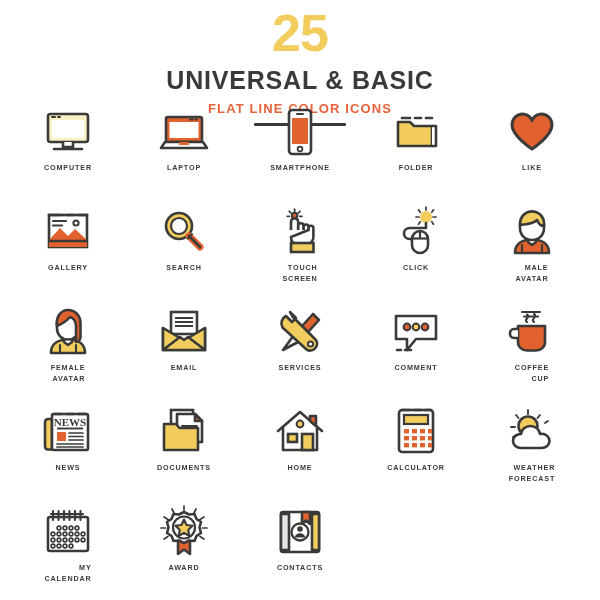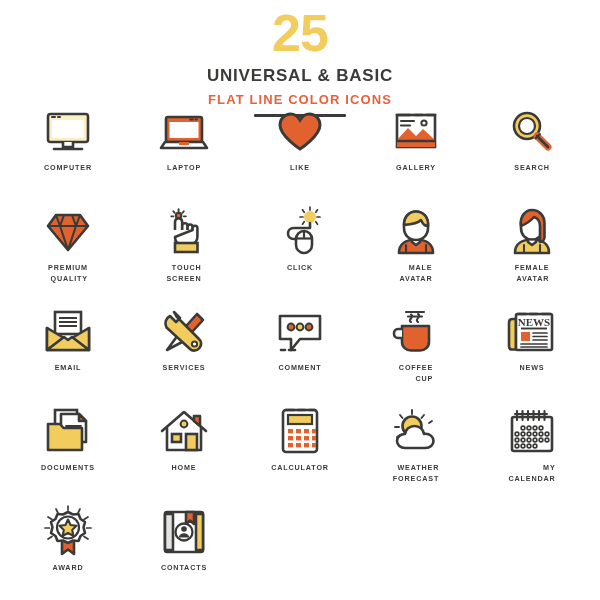--- a/index.html
+++ b/index.html
@@ -10,21 +10,21 @@
   }
   .page{position:relative;width:600px;height:600px;}
 
   
   .header{padding-top:6px;text-align:center;}
   .big-number{
     font-size:52px;font-weight:bold;color:#F2CD5E;
     letter-spacing:-1px;line-height:1.05;margin:0;
   }
   .main-title{
-    font-size:17px;font-weight:bold;color:#3A3A38;
+    font-size:25px;font-weight:bold;color:#3A3A38;
     letter-spacing:0.8px;margin:6px 0 0 0;line-height:1.1;
   }
   .subtitle{
     font-size:13px;font-weight:bold;color:#E8623A;
     letter-spacing:1.1px;margin:7px 0 0 0;
   }
   .rule{
     width:92px;height:3px;background:#3A3A38;
     margin:7px auto 0 auto;border-radius:1px;
   }
@@ -84,20 +84,43 @@
           <svg viewBox="0 0 56 56" width="56" height="56">
     <rect x="10" y="13" width="36" height="25" rx="2" fill="#E2622F" stroke="#3A3A38" stroke-width="2.6"></rect>
     <rect x="13.5" y="18" width="29" height="16" fill="#FFFFFF" stroke="none"></rect>
     <line x1="34" y1="15.5" x2="37" y2="15.5" stroke="#3A3A38" stroke-width="1.8" stroke-linecap="round"></line>
     <line x1="39.5" y1="15.5" x2="41" y2="15.5" stroke="#3A3A38" stroke-width="1.8" stroke-linecap="round"></line>
     <path d="M5 44 L9 38 L47 38 L51 44 Z" fill="#FFFFFF" stroke="#3A3A38" stroke-width="2.6" stroke-linejoin="round"></path>
     <path d="M23 38 L33 38 L33 41 L23 41 Z" fill="#E2622F" stroke="none"></path>
           </svg>
         </div>
         <div class="label">LAPTOP</div>
+      </div>
+      <div class="cell">
+        <div class="icon-box">
+          <svg viewBox="0 0 56 56" width="56" height="56">
+    <rect x="17" y="6" width="22" height="44" rx="3.5" fill="#FFFFFF" stroke="#3A3A38" stroke-width="2.6"></rect>
+    <rect x="20" y="14" width="16" height="26" fill="#E2622F" stroke="none"></rect>
+    <line x1="25" y1="10" x2="31" y2="10" stroke="#3A3A38" stroke-width="2" stroke-linecap="round"></line>
+    <circle cx="28" cy="45" r="2.4" fill="none" stroke="#3A3A38" stroke-width="1.8"></circle>
+          </svg>
+        </div>
+        <div class="label">SMARTPHONE</div>
+      </div>
+      <div class="cell">
+        <div class="icon-box">
+          <svg viewBox="0 0 56 56" width="56" height="56">
+    <path d="M10 18 L22 18 L26 22 L44 22 L44 42 L10 42 Z" fill="#F2CD5E" stroke="#3A3A38" stroke-width="2.6" stroke-linejoin="round"></path>
+    <path d="M44 22 L48 22 L48 42 L44 42" fill="#FFFFFF" stroke="#3A3A38" stroke-width="2.6" stroke-linejoin="round"></path>
+    <line x1="14" y1="14" x2="22" y2="14" stroke="#3A3A38" stroke-width="2.6" stroke-linecap="round"></line>
+    <line x1="27" y1="14" x2="33" y2="14" stroke="#3A3A38" stroke-width="2.6" stroke-linecap="round"></line>
+    <line x1="38" y1="14" x2="44" y2="14" stroke="#3A3A38" stroke-width="2.6" stroke-linecap="round"></line>
+          </svg>
+        </div>
+        <div class="label">FOLDER</div>
       </div>
       <div class="cell">
         <div class="icon-box">
           <svg viewBox="0 0 56 56" width="56" height="56">
     <path d="M28 45 C28 45 8 32 8 21 C8 14.5 13 10 18.5 10 C22.5 10 26 12.5 28 16 C30 12.5 33.5 10 37.5 10 C43 10 48 14.5 48 21 C48 32 28 45 28 45 Z" fill="#E2622F" stroke="#3A3A38" stroke-width="3"></path>
           </svg>
         </div>
         <div class="label">LIKE</div>
       </div>
       <div class="cell">
@@ -120,33 +143,20 @@
         <div class="icon-box">
           <svg viewBox="0 0 56 56" width="56" height="56">
     <circle cx="23" cy="22" r="13" fill="#F2CD5E" stroke="#3A3A38" stroke-width="2.6"></circle>
     <circle cx="23" cy="22" r="8" fill="#FFFFFF" stroke="#3A3A38" stroke-width="2.2"></circle>
     <path d="M33 32 L44 43" stroke="#E2622F" stroke-width="7" stroke-linecap="round"></path>
     <path d="M33 32 L44 43" stroke="#3A3A38" stroke-width="2.6" stroke-linecap="round" fill="none"></path>
     <path d="M31.5 34.5 L36 30" stroke="#3A3A38" stroke-width="2" stroke-linecap="round"></path>
           </svg>
         </div>
         <div class="label">SEARCH</div>
-      </div>
-      <div class="cell">
-        <div class="icon-box">
-          <svg viewBox="0 0 56 56" width="56" height="56">
-    <path d="M8 22 L16 11 L40 11 L48 22 L28 46 Z" fill="#E2622F" stroke="#3A3A38" stroke-width="2.6" stroke-linejoin="round"></path>
-    <line x1="8" y1="22" x2="48" y2="22" stroke="#3A3A38" stroke-width="2.1"></line>
-    <path d="M16 11 L20 22 L28 46 L36 22 L40 11" fill="none" stroke="#3A3A38" stroke-width="2.1" stroke-linejoin="round"></path>
-    <line x1="20" y1="22" x2="24" y2="11" stroke="#3A3A38" stroke-width="2.1"></line>
-    <line x1="36" y1="22" x2="32" y2="11" stroke="#3A3A38" stroke-width="2.1"></line>
-          </svg>
-        </div>
-        <div class="label">PREMIUM
-QUALITY</div>
       </div>
       <div class="cell">
         <div class="icon-box">
           <svg viewBox="0 0 56 56" width="56" height="56">
     <path d="M19 26 L19 18 C19 15.8 20.6 14.2 22.6 14.2 C24.6 14.2 26.2 15.8 26.2 18 L26.2 26" fill="#FFFFFF" stroke="#3A3A38" stroke-width="2.6"></path>
     <path d="M26.2 26 L26.2 22 C26.2 20.4 27.4 19.3 28.9 19.3 C30.4 19.3 31.6 20.4 31.6 22 L31.6 26" fill="#FFFFFF" stroke="#3A3A38" stroke-width="2.6"></path>
     <path d="M31.6 26 L31.6 23 C31.6 21.5 32.7 20.5 34.1 20.5 C35.5 20.5 36.6 21.5 36.6 23 L36.6 26" fill="#FFFFFF" stroke="#3A3A38" stroke-width="2.6"></path>
     <path d="M36.6 26 L36.6 24 C36.6 22.6 37.7 21.7 39 21.7 C40.3 21.7 41.4 22.6 41.4 24 L41.4 33
       C41.4 37 38.5 40 34 40 L25 40 C21 40 19 37 19 33 Z" fill="#FFFFFF" stroke="#3A3A38" stroke-width="2.6" stroke-linejoin="round"></path>
     <rect x="19" y="39" width="22.5" height="9" fill="#F2CD5E" stroke="#3A3A38" stroke-width="2.6"></rect>

